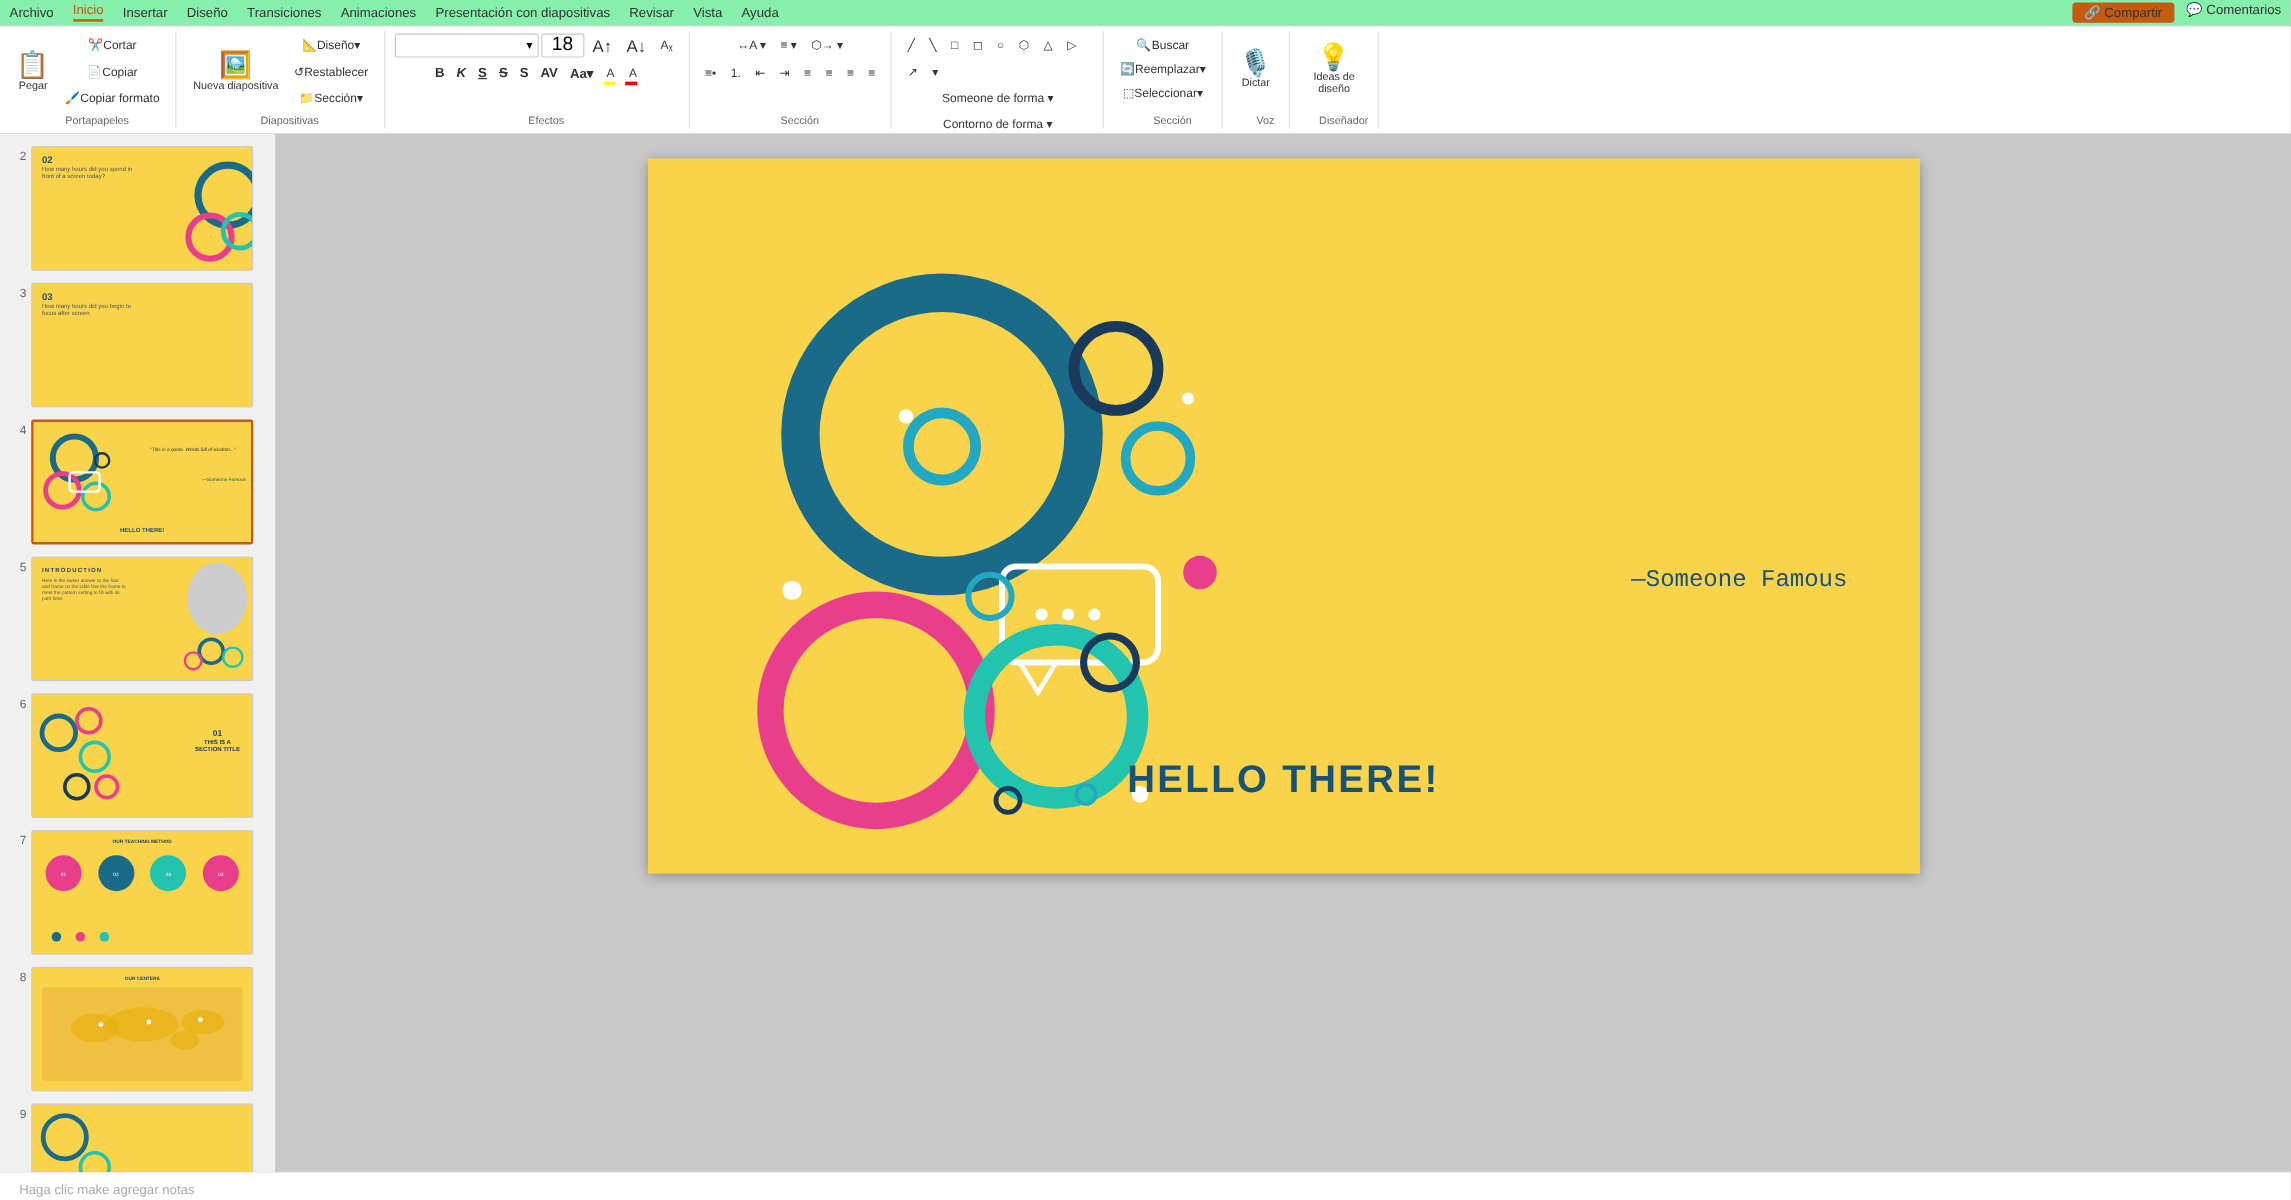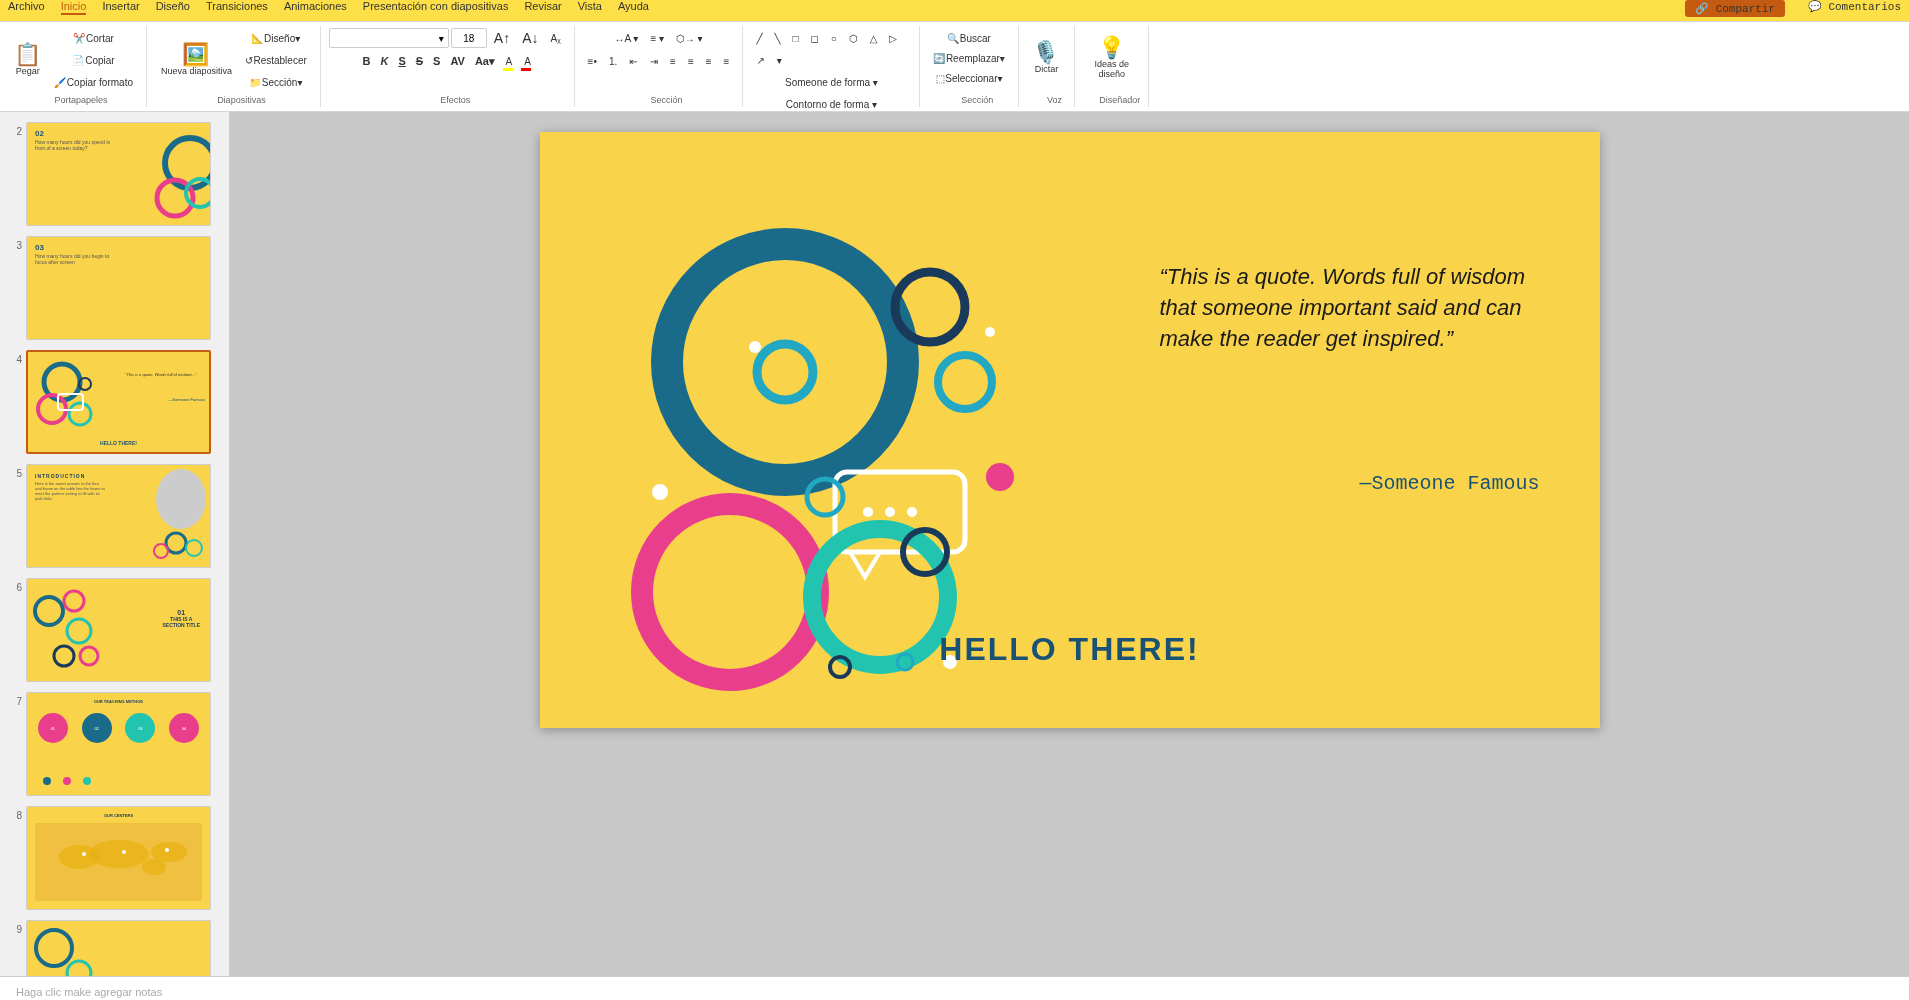--- a/index.html
+++ b/index.html
@@ -1,30 +1,30 @@
 <!DOCTYPE html>
 <html><head>
   <meta charset="utf-8">
   <style>
     * { box-sizing: border-box; margin: 0; padding: 0; }
     body { font-family: 'Segoe UI', Arial, sans-serif; background: #c8c8c8; width: 1909px; height: 1000px; overflow: hidden; font-size: 12px; }
 
     
     .menu-bar {
-      background: #fde047;
+      background: #86efac;
       height: 22px;
       display: flex;
-      align-items: flex-start;
+      align-items: center;
       padding: 0 8px;
       border-bottom: 1px solid #d4d4d4;
       gap: 16px;
     }
     .menu-bar span { font-size: 11px; cursor: pointer; color: #333; }
     .menu-bar span.active { color: #c55a11; border-bottom: 2px solid #c55a11; padding-bottom: 1px; }
-    .menu-bar .right-actions { margin-left: auto; display: flex; gap: 23px; font-family: Liberation Mono, monospace; }
+    .menu-bar .right-actions { margin-left: auto; display: flex; gap: 10px; }
     .menu-bar .right-actions span { color: #333; cursor: pointer; }
     .menu-bar .right-actions .share-btn {
       background: #c55a11;
       color: white;
       padding: 2px 10px;
       border-radius: 3px;
       font-size: 11px;
     }
 
     
@@ -90,21 +90,21 @@
       min-width: 80px;
       cursor: pointer;
       background: white;
     }
     .font-size-input {
       border: 1px solid #ccc;
       border-radius: 2px;
       width: 36px;
       height: 20px;
       text-align: center;
-      font-size: 10px;
+      font-size: 16px;
     }
 
     
     .main-layout {
       display: flex;
       height: calc(1000px - 22px - 90px - 24px);
       background: #c8c8c8;
     }
 
     
@@ -558,21 +558,20 @@
 
         <circle cx="340" cy="460" r="7" fill="white"></circle>
 
         <circle cx="230" cy="465" r="10" fill="none" stroke="#1a3a5c" stroke-width="4"></circle>
 
         <circle cx="295" cy="460" r="8" fill="none" stroke="#22a8c3" stroke-width="3"></circle>
 
         <circle cx="50" cy="290" r="8" fill="white"></circle>
       </svg>
 
-      <div class="quote-text">“This is a quote. Words full of wisdom that someone important said and can make the reader get inspired.”</div>
 
       <div class="quote-author">—Someone Famous</div>
 
       <div class="hello-there">HELLO THERE!</div>
 
     </div>
 
   </div>
 
 </div>

